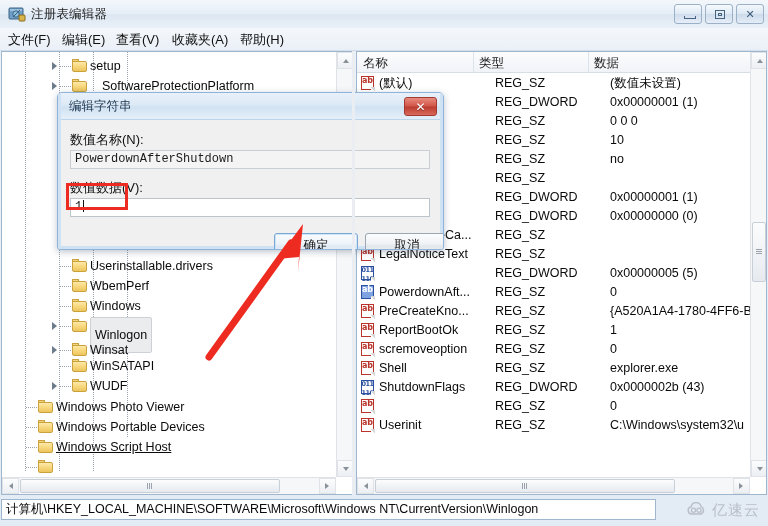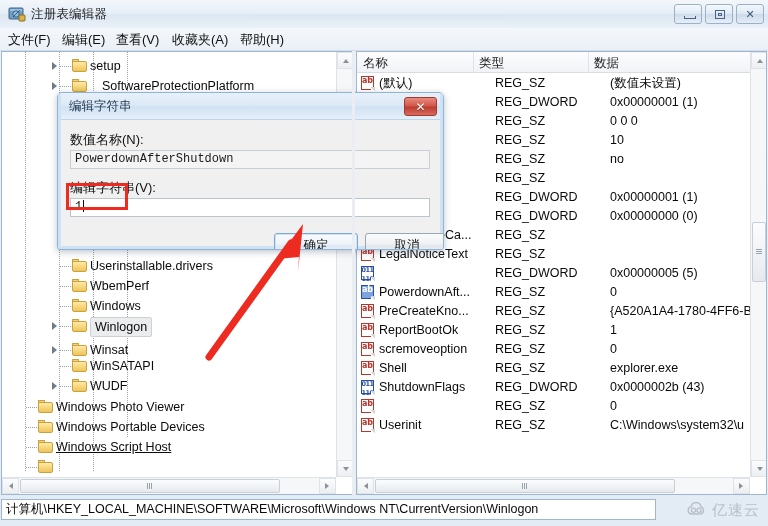--- a/index.html
+++ b/index.html
@@ -84,21 +84,21 @@
     border:1px solid #c9a23e;border-radius:1px 2px 2px 2px;box-sizing:border-box;
   }
   .folder .ftab{
     position:absolute;left:0;top:0px;width:7px;height:3px;
     background:#f4d47a;border:1px solid #c9a23e;border-bottom:none;box-sizing:border-box;
     border-radius:1px 1px 0 0;
   }
   .tlabel{position:absolute;top:0;}
   .tlabel.sel{
     background:#ebeced;border:1px solid #cdd0d4;border-radius:2px;
-    padding:0 4px;line-height:18px;height:18px;top:1px;
+    padding:8px 4px;line-height:18px;height:18px;top:1px;
   }
   .dotline{
     position:absolute;width:1px;top:0;bottom:0;
     background-image:linear-gradient(to bottom,#9aa3ad 50%,rgba(255,255,255,0) 0%);
     background-size:1px 2px;background-repeat:repeat-y;
   }
   .dotstub{
     position:absolute;height:1px;top:10px;
     background-image:linear-gradient(to right,#9aa3ad 50%,rgba(255,255,255,0) 0%);
     background-size:2px 1px;background-repeat:repeat-x;
@@ -680,21 +680,21 @@
       <div class="dlg-close">
         <span>✕</span>
       </div>
     </div>
     <div class="dlg-frame"></div>
     <div class="dlg-body">
       <span class="dlg-label" style="left:8px;top:10px">数值名称(N):</span>
       <div class="dlg-input readonly" style="left:8px;top:29px;width:360px">
         <span>PowerdownAfterShutdown</span>
       </div>
-      <span class="dlg-label" style="left:8px;top:58px">编辑字符串(V):</span>
+      <span class="dlg-label" style="left:8px;top:58px">数值数据(V):</span>
       <div class="dlg-input" style="left:8px;top:77px;width:360px">
         <span>1</span><span class="caret"></span>
       </div>
       <div class="dlg-btn default" style="left:212px;top:112px">确定</div>
       <div class="dlg-btn" style="left:303px;top:112px">取消</div>
     </div>
   </div>
 
   <div class="redbox" style="left:66px;top:183px;width:62px;height:27px"></div>
 

